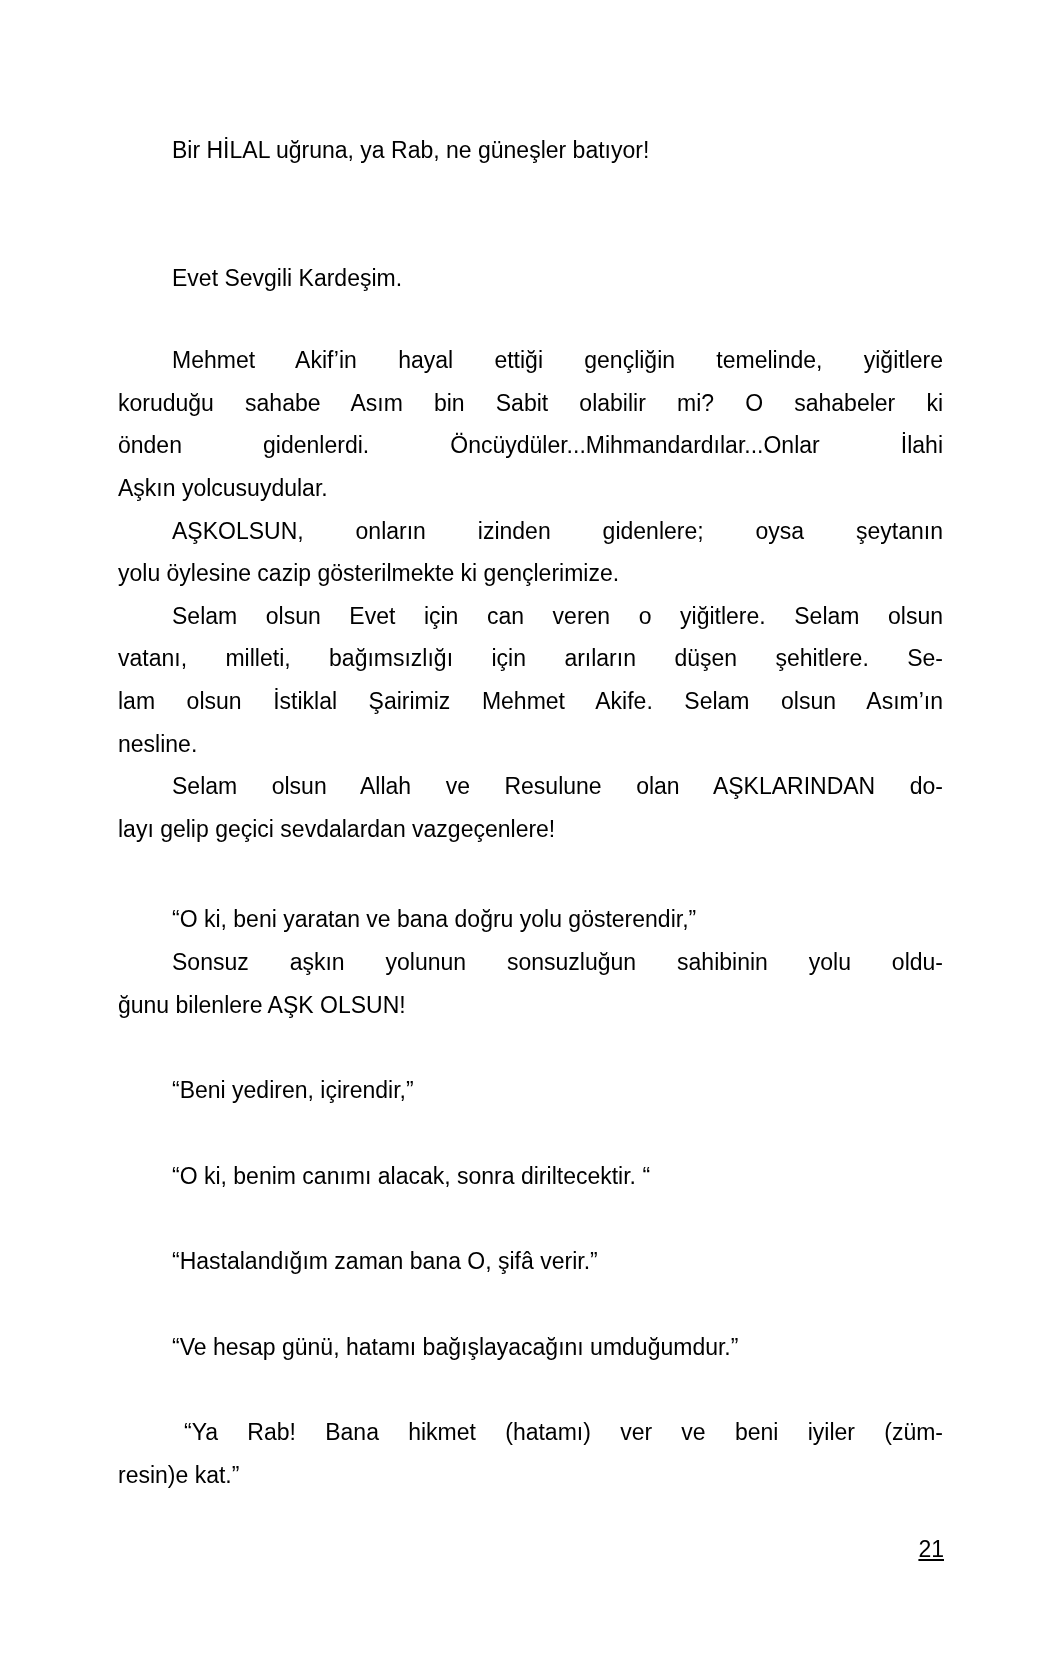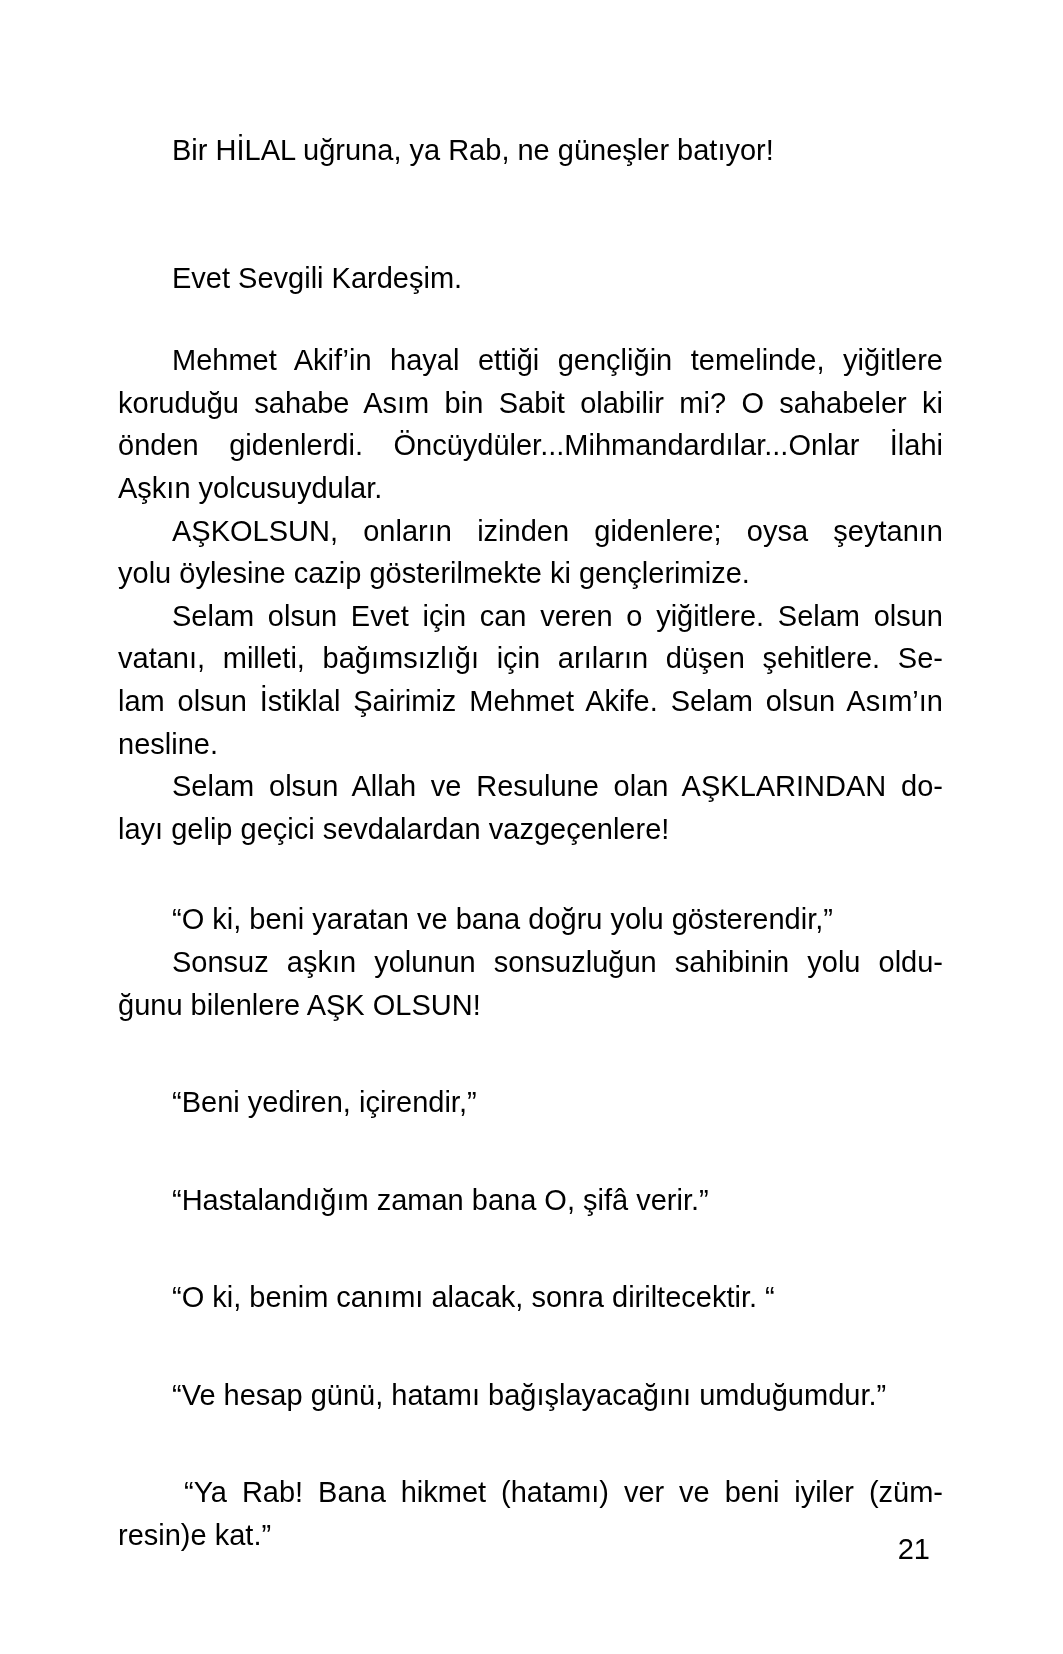--- a/index.html
+++ b/index.html
@@ -2,45 +2,46 @@
 <html><head>
 <meta charset="utf-8">
 <style>
   html, body { margin: 0; padding: 0; background: #ffffff; }
   .page {
     position: relative;
     width: 1063px;
     height: 1654px;
     background: #ffffff;
     font-family: "Liberation Sans", "DejaVu Sans", sans-serif;
-    font-size: 29px;
+    font-size: 23px;
     line-height: 42.6px;
     color: #000000;
     overflow: hidden;
   }
   .text-block {
     position: absolute;
     left: 118px;
     top: 129px;
     width: 825px;
   }
   .blk { margin: 0; padding: 0; }
   .ln { text-align: justify; text-align-last: justify; }
   .ln.left { text-align: left; text-align-last: left; }
   .ind { text-indent: 54px; }
   .ind-lg { text-indent: 66px; }
   .gap2 { margin-bottom: 85px; }   
   .gap1 { margin-bottom: 40px; }   
   .qgap1 { margin-top: 48px; }     
-  .qgap { margin-top: 55px; }      
+  .qgap { margin-top: 43px; }      
   .page-number {
     position: absolute;
     top: 1528px;
-    right: 133px;
+    right: 119px;
     text-align: center;
+    text-decoration: underline;
   }
 </style>
 </head>
 <body>
 
 <div class="page">
   <div class="text-block">
 
     <div class="blk gap2">
       <div class="ln left ind">Bir HİLAL uğruna, ya Rab, ne güneşler batıyor!</div>
@@ -81,25 +82,25 @@
     <div class="blk">
       <div class="ln ind">Sonsuz aşkın yolunun sonsuzluğun sahibinin yolu oldu-</div>
       <div class="ln left">ğunu bilenlere AŞK OLSUN!</div>
     </div>
 
     <div class="blk qgap">
       <div class="ln left ind">“Beni yediren, içirendir,”</div>
     </div>
 
     <div class="blk qgap">
-      <div class="ln left ind">“Hastalandığım zaman bana O, şifâ verir.”</div>
+      <div class="ln left ind">“O ki, benim canımı alacak, sonra diriltecektir. “</div>
     </div>
 
     <div class="blk qgap">
-      <div class="ln left ind">“O ki, benim canımı alacak, sonra diriltecektir. “</div>
+      <div class="ln left ind">“Hastalandığım zaman bana O, şifâ verir.”</div>
     </div>
 
     <div class="blk qgap">
       <div class="ln left ind">“Ve hesap günü, hatamı bağışlayacağını umduğumdur.”</div>
     </div>
 
     <div class="blk qgap">
       <div class="ln ind-lg">“Ya Rab! Bana hikmet (hatamı) ver ve beni iyiler (züm-</div>
       <div class="ln left">resin)e kat.”</div>
     </div>

